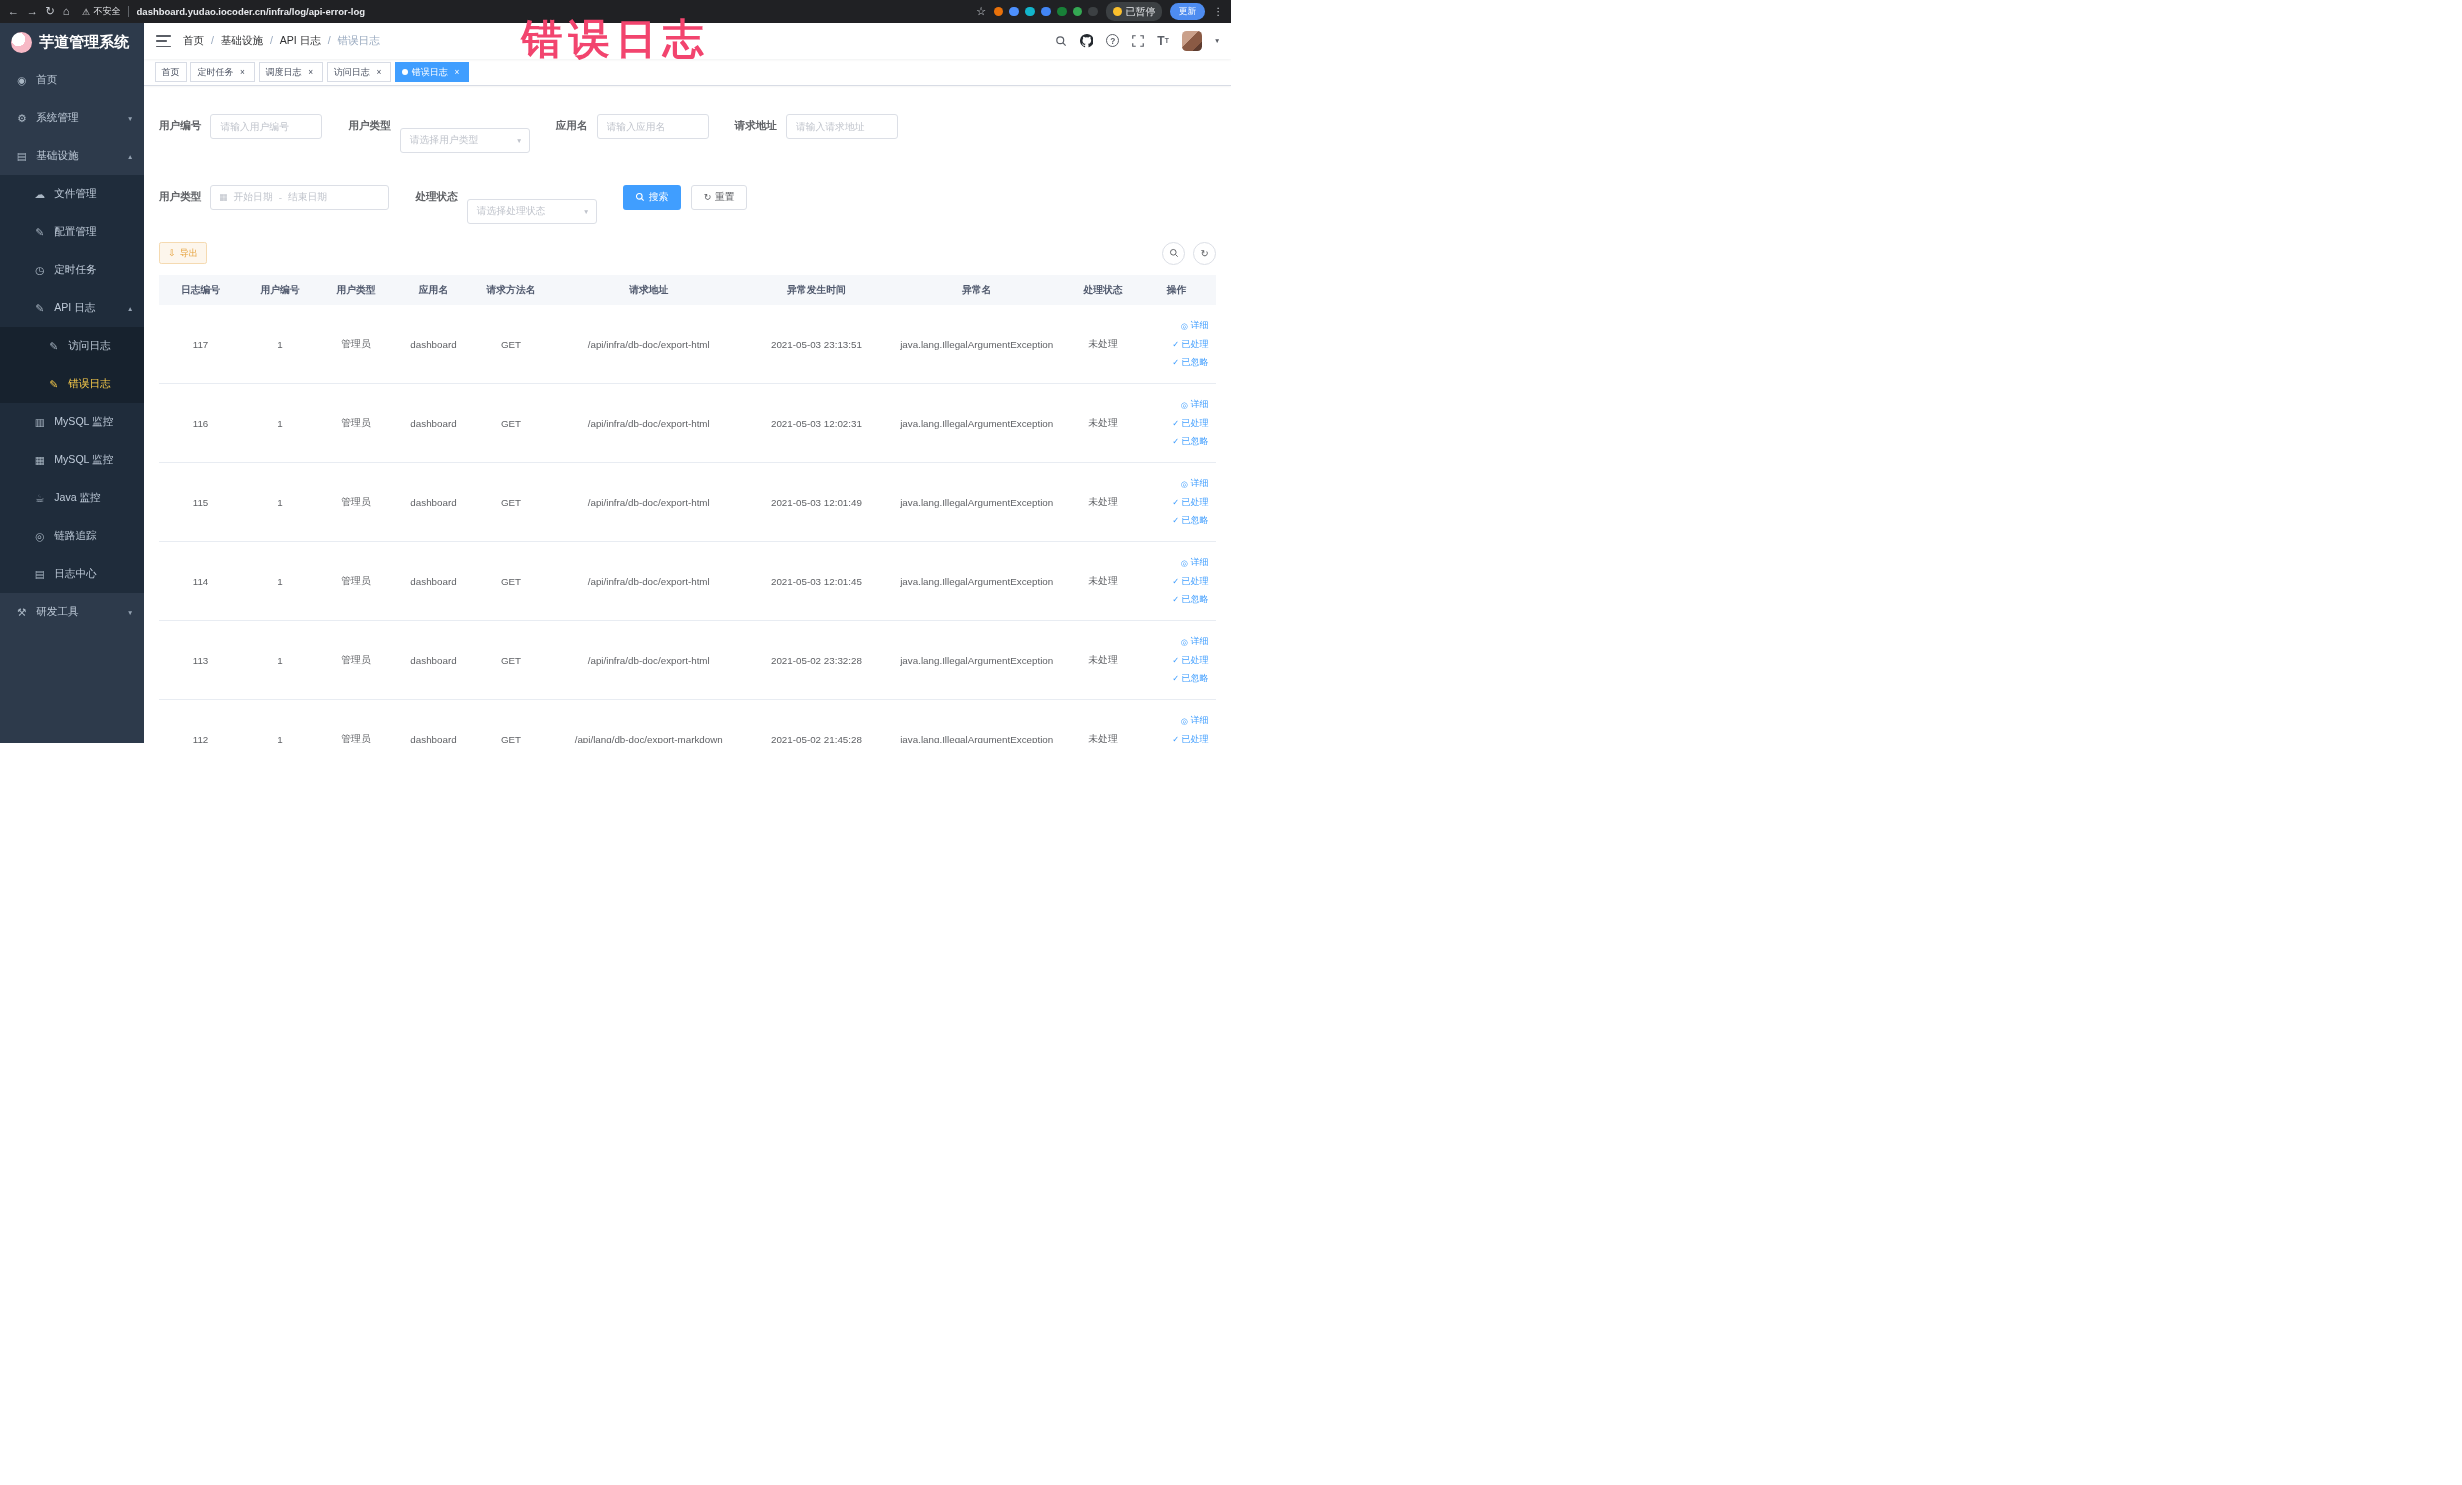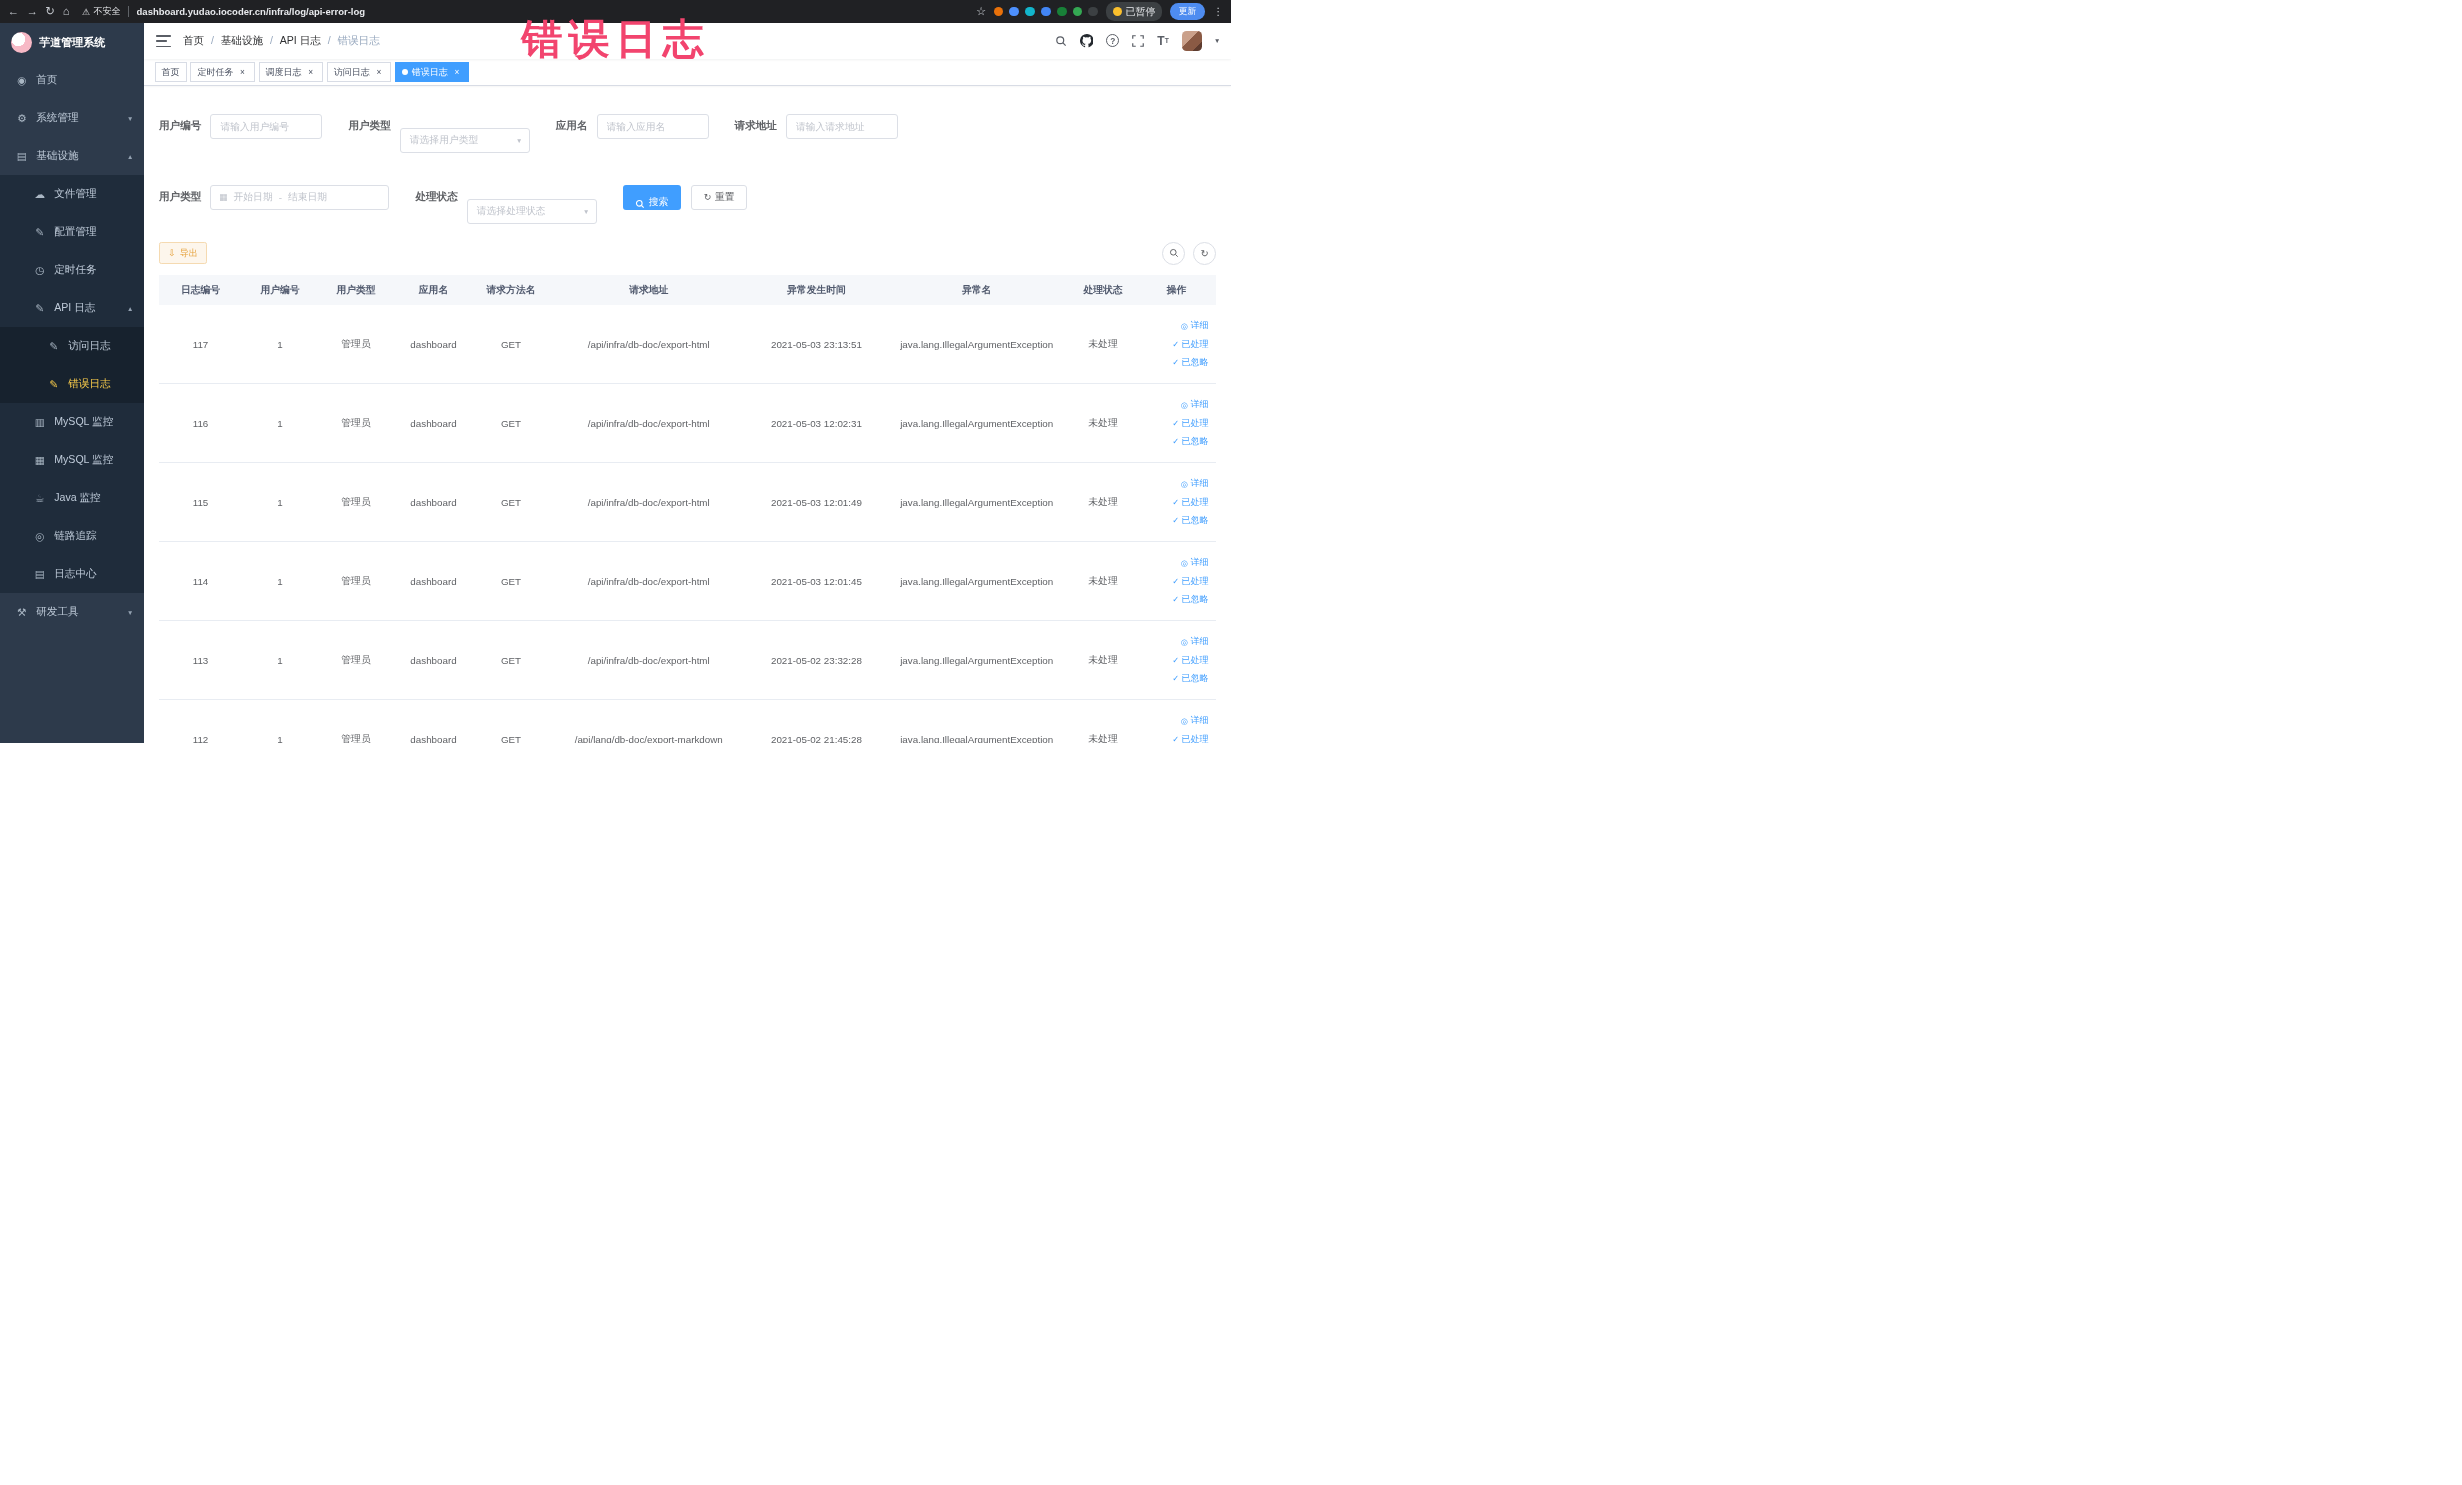--- a/index.html
+++ b/index.html
@@ -20,21 +20,21 @@
   .update-pill { background:#4e8cf0; color:#fff; border-radius:8.3px; padding:2.3px 9px; font-size:8.7px; }
   .kebab { font-size:10.6px; }
 
   
   .app { display:flex; height:720px; }
 
   
   .sidebar { width:144px; background:#2d3a4b; flex-shrink:0; overflow:hidden; }
   .logo { height:38px; display:flex; align-items:center; gap:7.6px; padding-left:10.6px; }
   .logo-img { width:21px; height:21px; border-radius:50%; background:radial-gradient(circle at 35% 35%, #fff 0 35%, #f7b9c6 36% 75%, #e78aa0 76%); flex-shrink:0; }
-  .logo-title { color:#fff; font-size:11px; font-weight:700; white-space:nowrap; }
+  .logo-title { color:#fff; font-size:15px; font-weight:700; white-space:nowrap; }
   .menu-item { height:38px; display:flex; align-items:center; color:#bfcbd9; font-size:10.6px; position:relative; cursor:pointer; }
   .menu-item .mi-icon { width:13.6px; margin-right:7.6px; font-size:10.6px; text-align:center; color:#aab7c4; }
   .menu-item .mi-arrow { position:absolute; right:12px; font-size:7.6px; color:#93a1b1; }
   .menu-item.lv0 { padding-left:15px; background:#2d3a4b; }
   .menu-item.sub { background:#1f2c3b; }
   .menu-item.lv1 { padding-left:33px; }
   .menu-item.lv2 { padding-left:47px; background:#17222e; }
   .menu-item.active, .menu-item.active .mi-icon { color:#ffd04b; }
 
   
@@ -70,21 +70,21 @@
   .fitem label { font-size:10.6px; font-weight:700; color:#606266; margin-right:9px; white-space:nowrap; }
   .inp, .select, .date-range { height:25px; border:0.8px solid #dcdfe6; border-radius:3px; background:#fff; font-size:9.8px; color:#606266; }
   .inp { width:112px; padding:0 9px; outline:none; }
   .inp::placeholder { color:#c0c4cc; }
   .select { width:130px; display:inline-flex; align-items:center; justify-content:space-between; padding:0 7.6px 0 9px; cursor:pointer;margin-top:28px; }
   .select .ph { color:#c0c4cc; }
   .select .caret2 { color:#c0c4cc; font-size:7.6px; }
   .date-range { width:179px; display:inline-flex; align-items:center; gap:6px; padding:0 7.6px; cursor:pointer; color:#c0c4cc; }
   .date-range .cal { font-size:9px; color:#c0c4cc; }
   .btn { height:25px; border-radius:3px; font-size:9.8px; display:inline-flex; align-items:center; gap:3.8px; padding:0 11.4px; cursor:pointer; border:0.8px solid transparent; font-family:inherit; }
-  .btn.primary { background:#409EFF; color:#fff; margin-right:10.6px;align-items:flex-end; }
+  .btn.primary { background:#409EFF; color:#fff; margin-right:10.6px; }
   .btn.plain { background:#fff; border-color:#dcdfe6; color:#606266; }
   .bic { font-size:9px; line-height:1; }
 
   .toolbar-row { display:flex; align-items:center; margin-bottom:10.6px; }
   .btn.export { height:22px; padding:0 8.3px; font-size:9px; color:#e6a23c; background:#fdf6ec; border-color:#f5dab1; border-radius:2.3px; }
   .spacer { flex:1; }
   .circle-btn { width:23px; height:23px; border:0.8px solid #dcdfe6; border-radius:50%; display:inline-flex; align-items:center; justify-content:center; color:#606266; font-size:9.8px; margin-left:7.6px; cursor:pointer; background:#fff; }
 
   
   .table { font-size:9.8px; color:#606266; }

